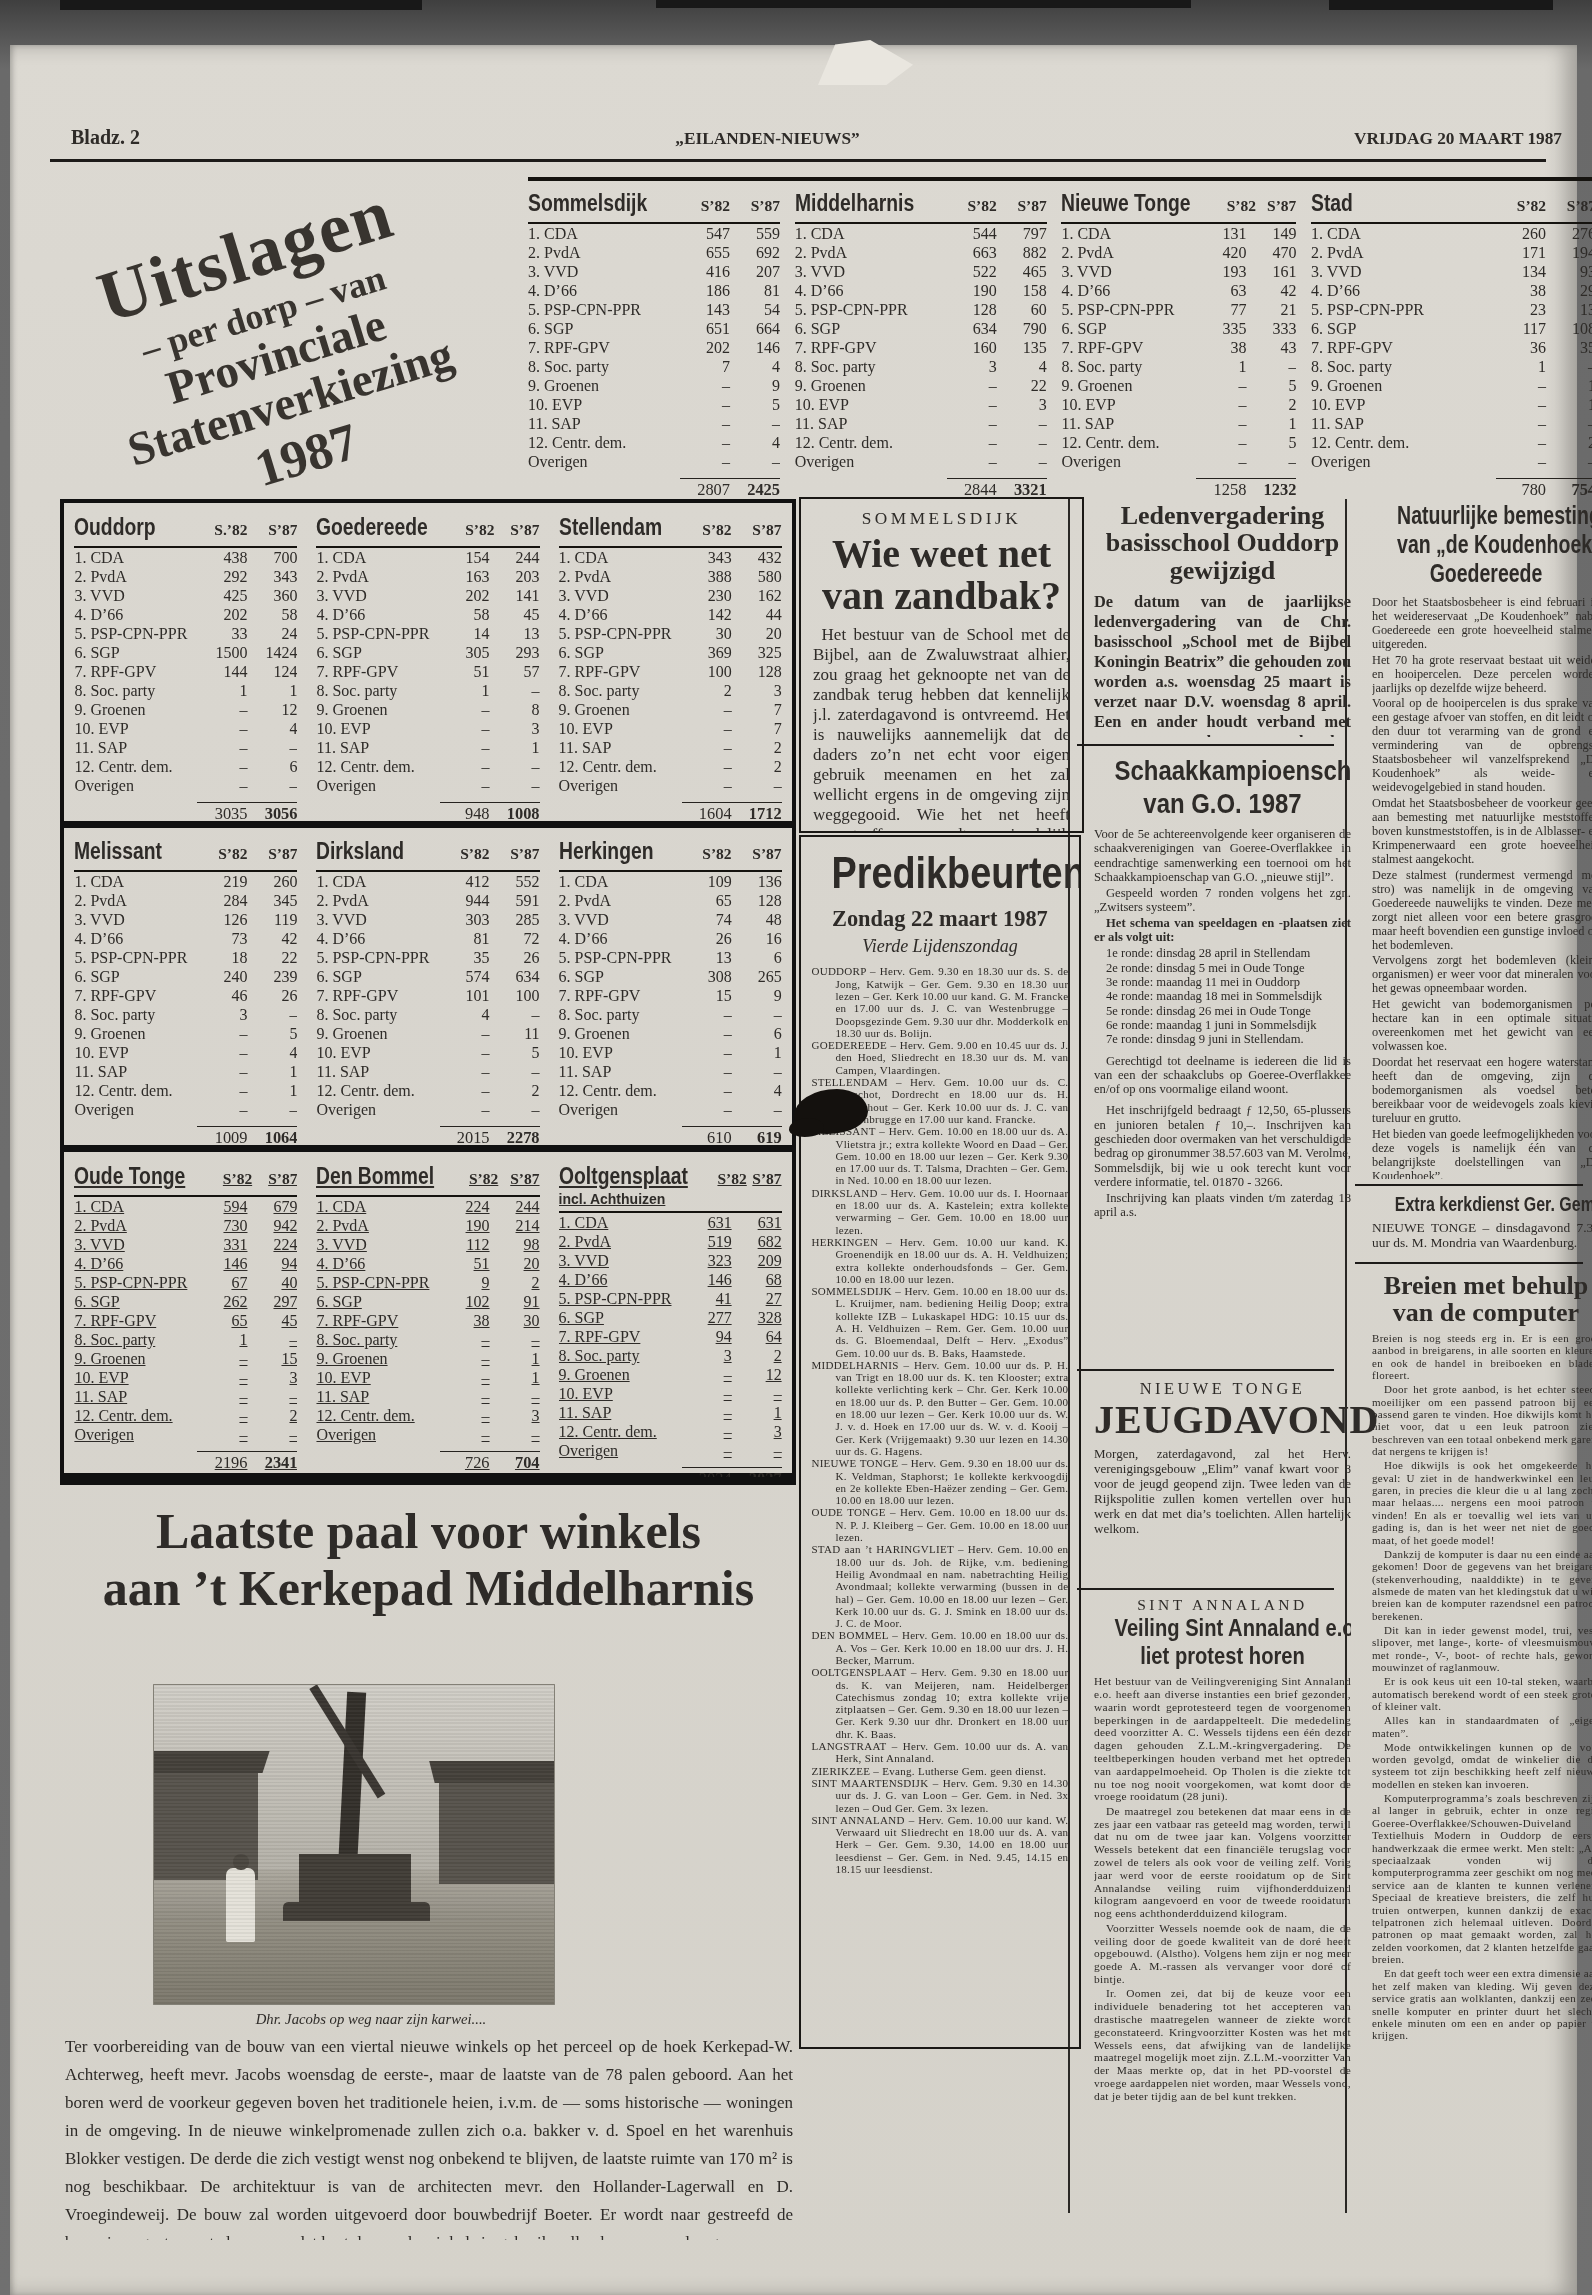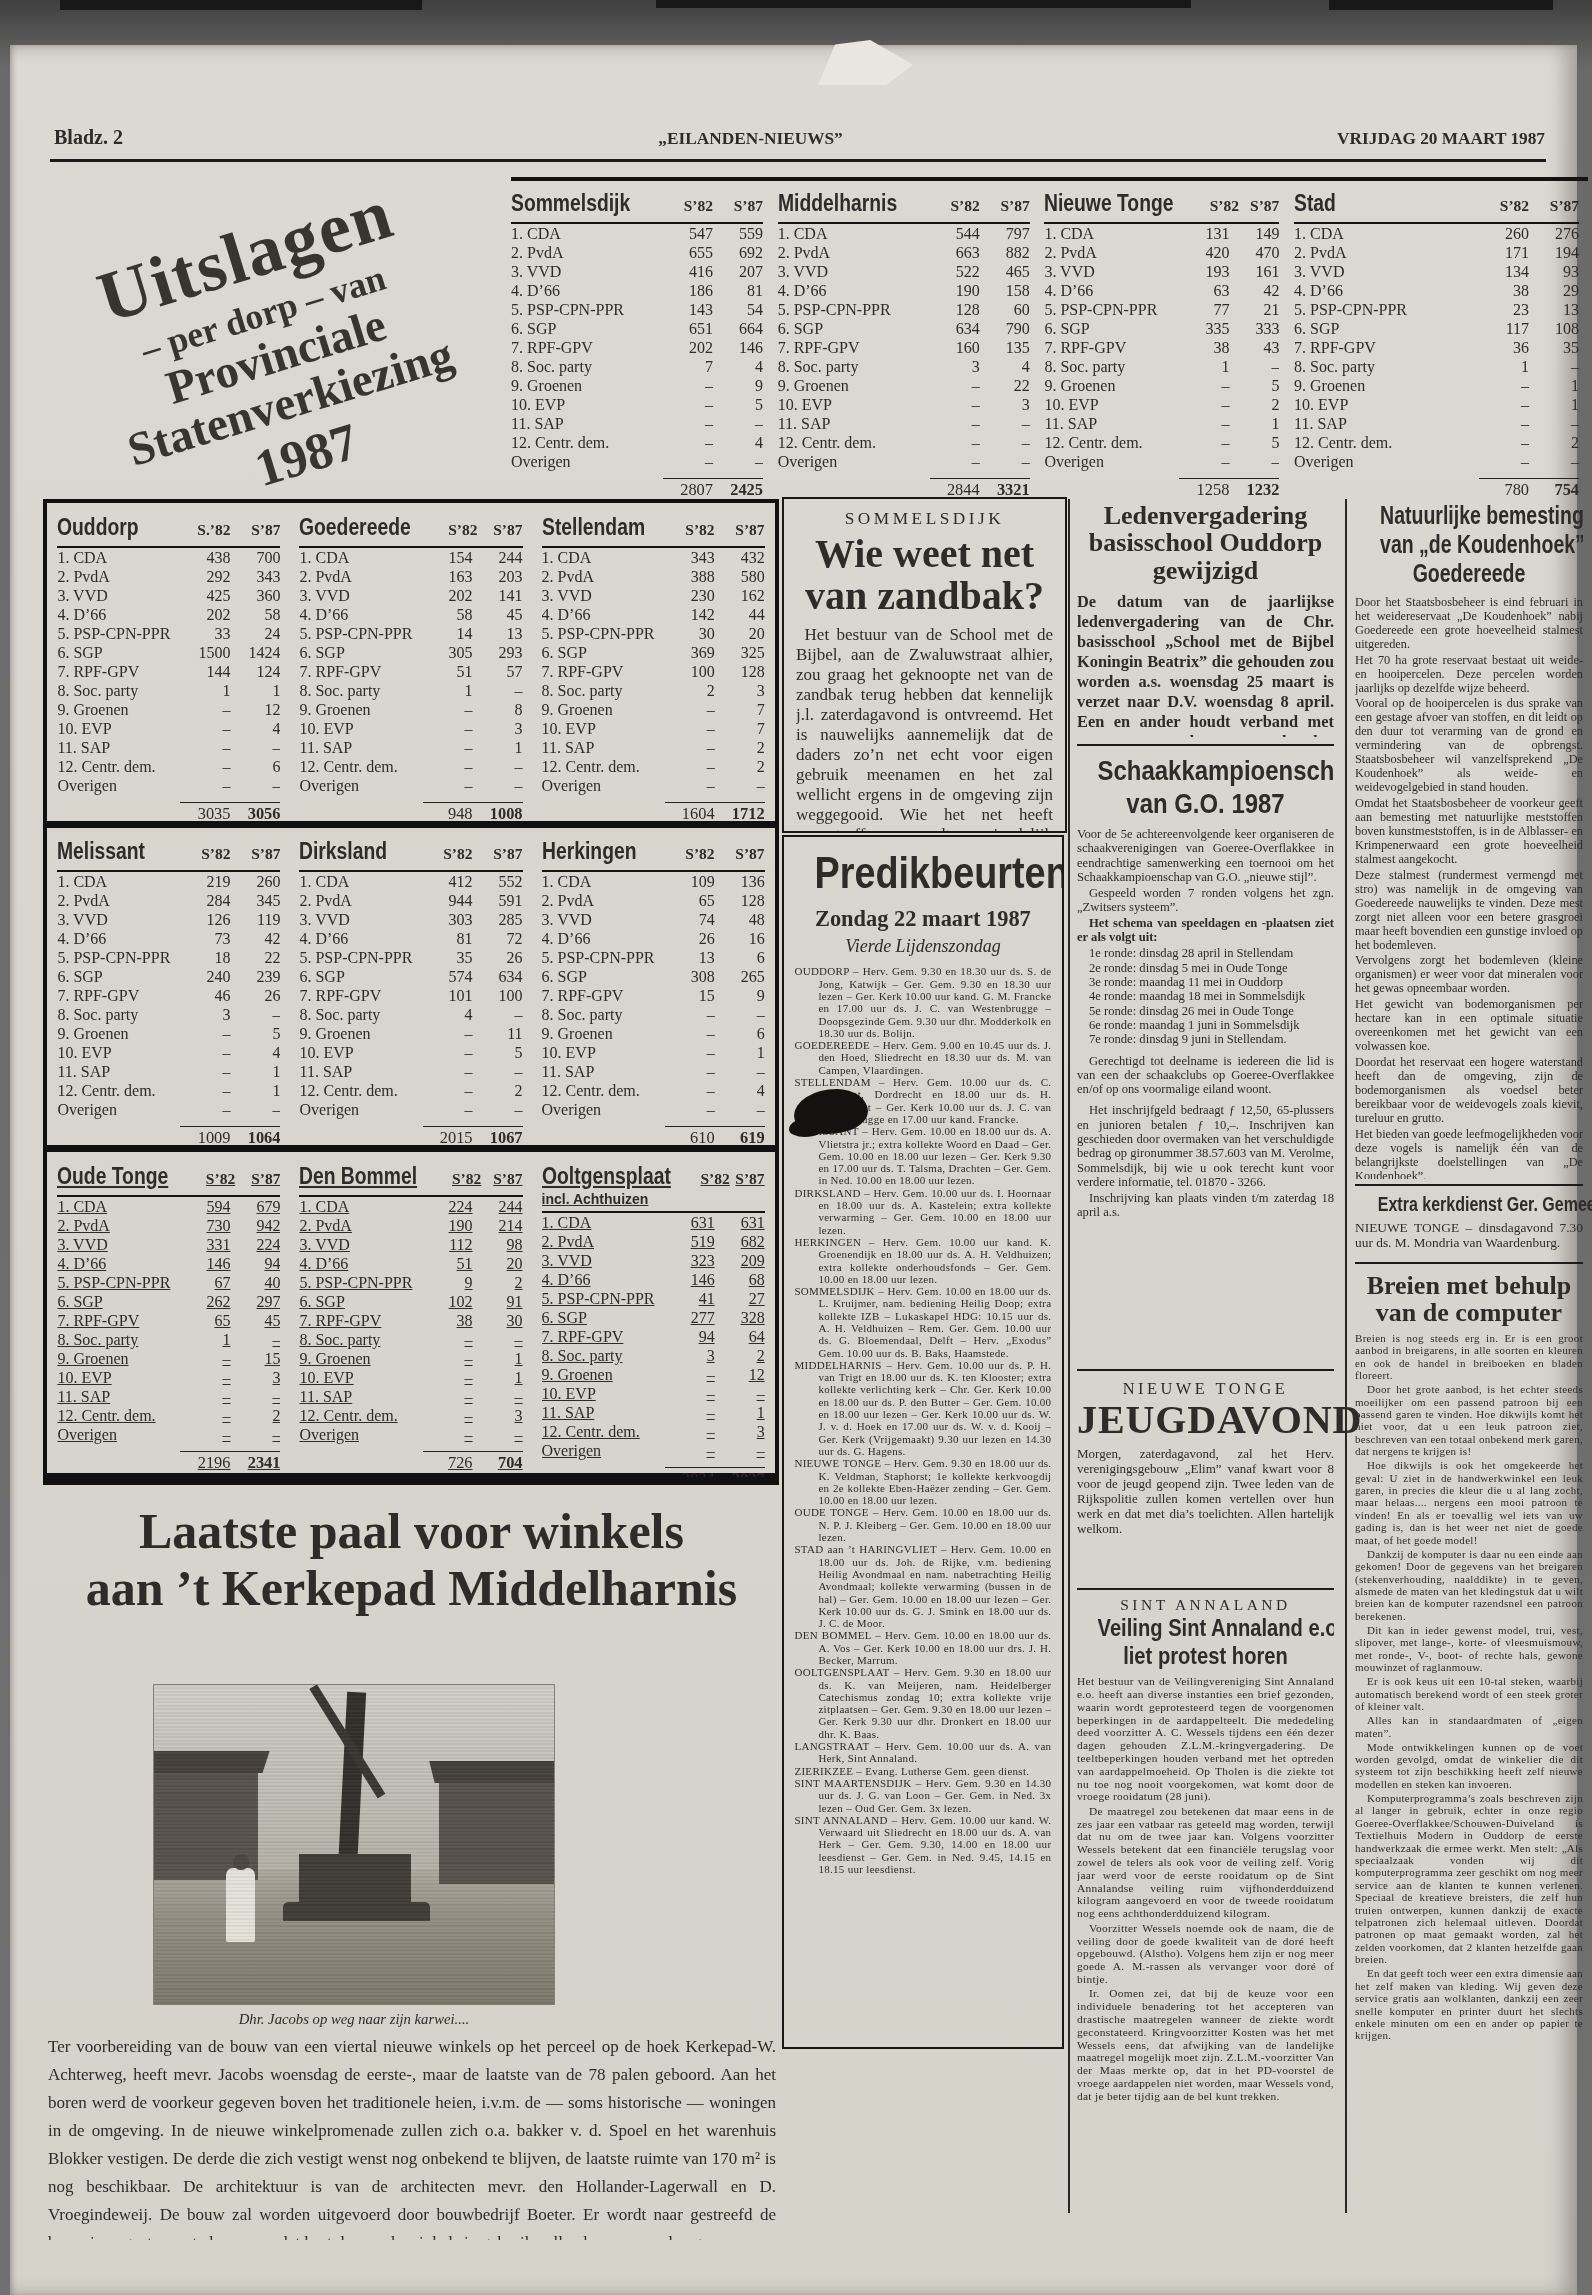--- a/index.html
+++ b/index.html
@@ -5,21 +5,21 @@
   html,body{margin:0;padding:0;background:#4f4f4f;}
   .stage{position:relative;width:1592px;height:2295px;overflow:hidden;
          font-family:"Liberation Serif",serif;color:#2e2b28;
          background:linear-gradient(180deg,#3f3f3f 0%,#6a6a6a 3%,#707070 100%);}
   .page{position:absolute;left:10.4px;top:45px;width:1567px;height:2251px;
         background:linear-gradient(180deg,#dcd9d2 0%,#d8d5ce 40%,#d5d2ca 100%);
         box-shadow:inset -12px 0 19px rgba(0,0,0,.25), inset 2.6px 0 5.2px rgba(0,0,0,.2);}
   .scanmark{position:absolute;background:#181818;}
   .tear{position:absolute;left:818px;top:40px;width:95px;height:45px;background:#e9e6df;
         clip-path:polygon(0 100%,18% 10%,55% 0,100% 55%,72% 100%);}
-  .abs{position:absolute;}
+  .abs{position:absolute;margin-left:17px;}
   .rule{position:absolute;background:#1d1b19;}
   
   .mast{font-weight:bold;font-size:20px;}
   
   .banner{position:absolute;left:24px;top:214px;width:501px;transform:rotate(-17deg);
           text-align:center;color:#38342f;font-weight:bold;line-height:1.04;}
   .b1{font-size:72px;letter-spacing:1.7px;}
   .b2{font-size:36px;margin-top:5.2px;}
   .b3{font-size:47px;}
   .b4{font-size:47px;}
@@ -805,21 +805,21 @@
               <span class="tv">2</span>
             </div>
             <div class="trow">
               <span class="tlab">Overigen</span>
               <span class="tv">–</span>
               <span class="tv">–</span>
             </div>
             <div class="trow tsum">
               <span class="tlab"></span>
               <span class="tv tt">2015</span>
-              <span class="tv tt">1067</span>
+              <span class="tv tt">2278</span>
             </div>
           </div>
       </div>
       <div class="vt">
         <div class="vt-head">
             <span class="vt-name">Herkingen</span>
             <span class="vt-col">S’82</span>
             <span class="vt-col">S’87</span>
           </div>
         <div>

